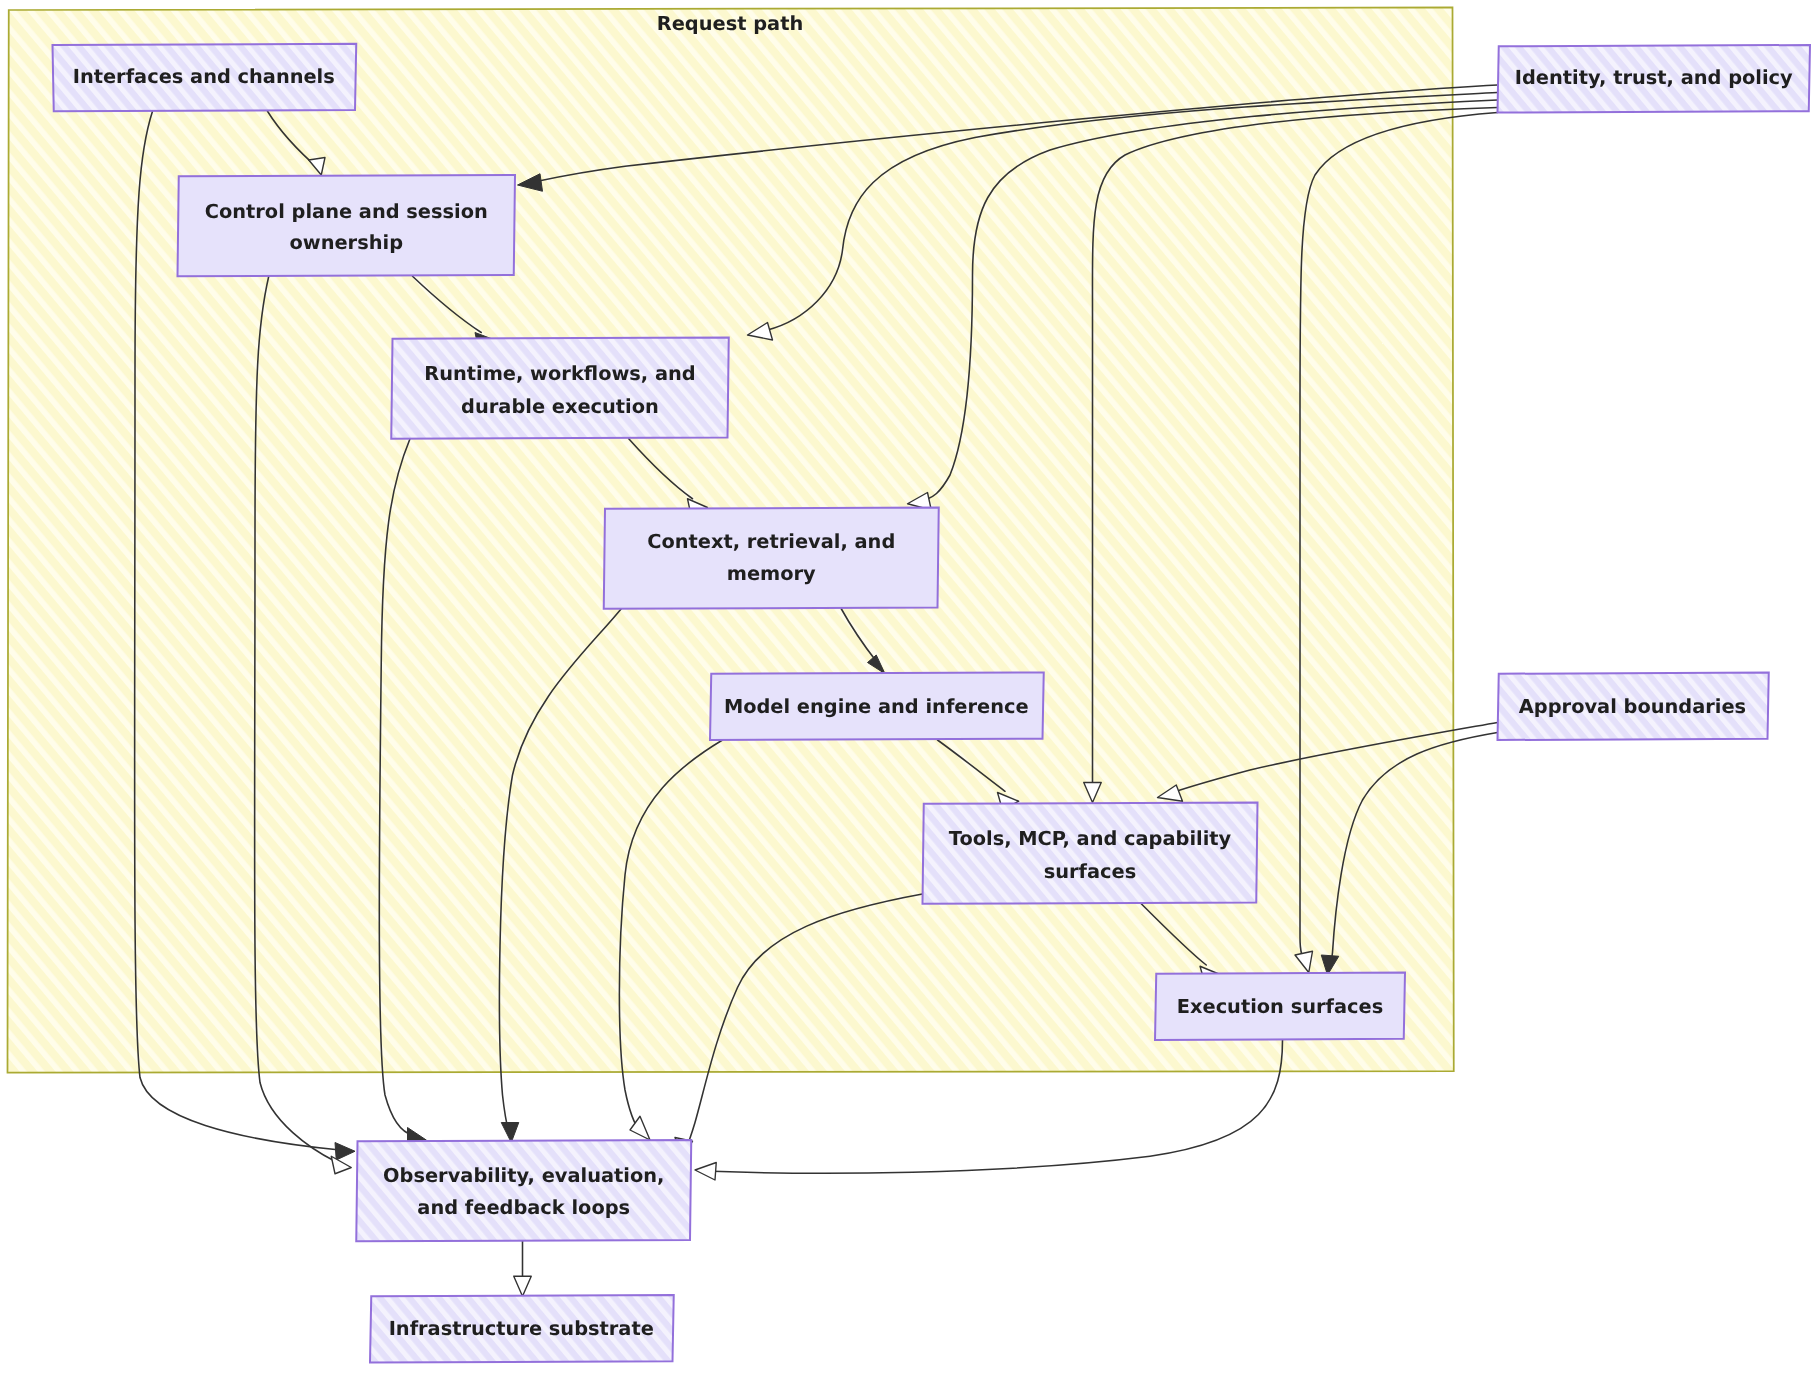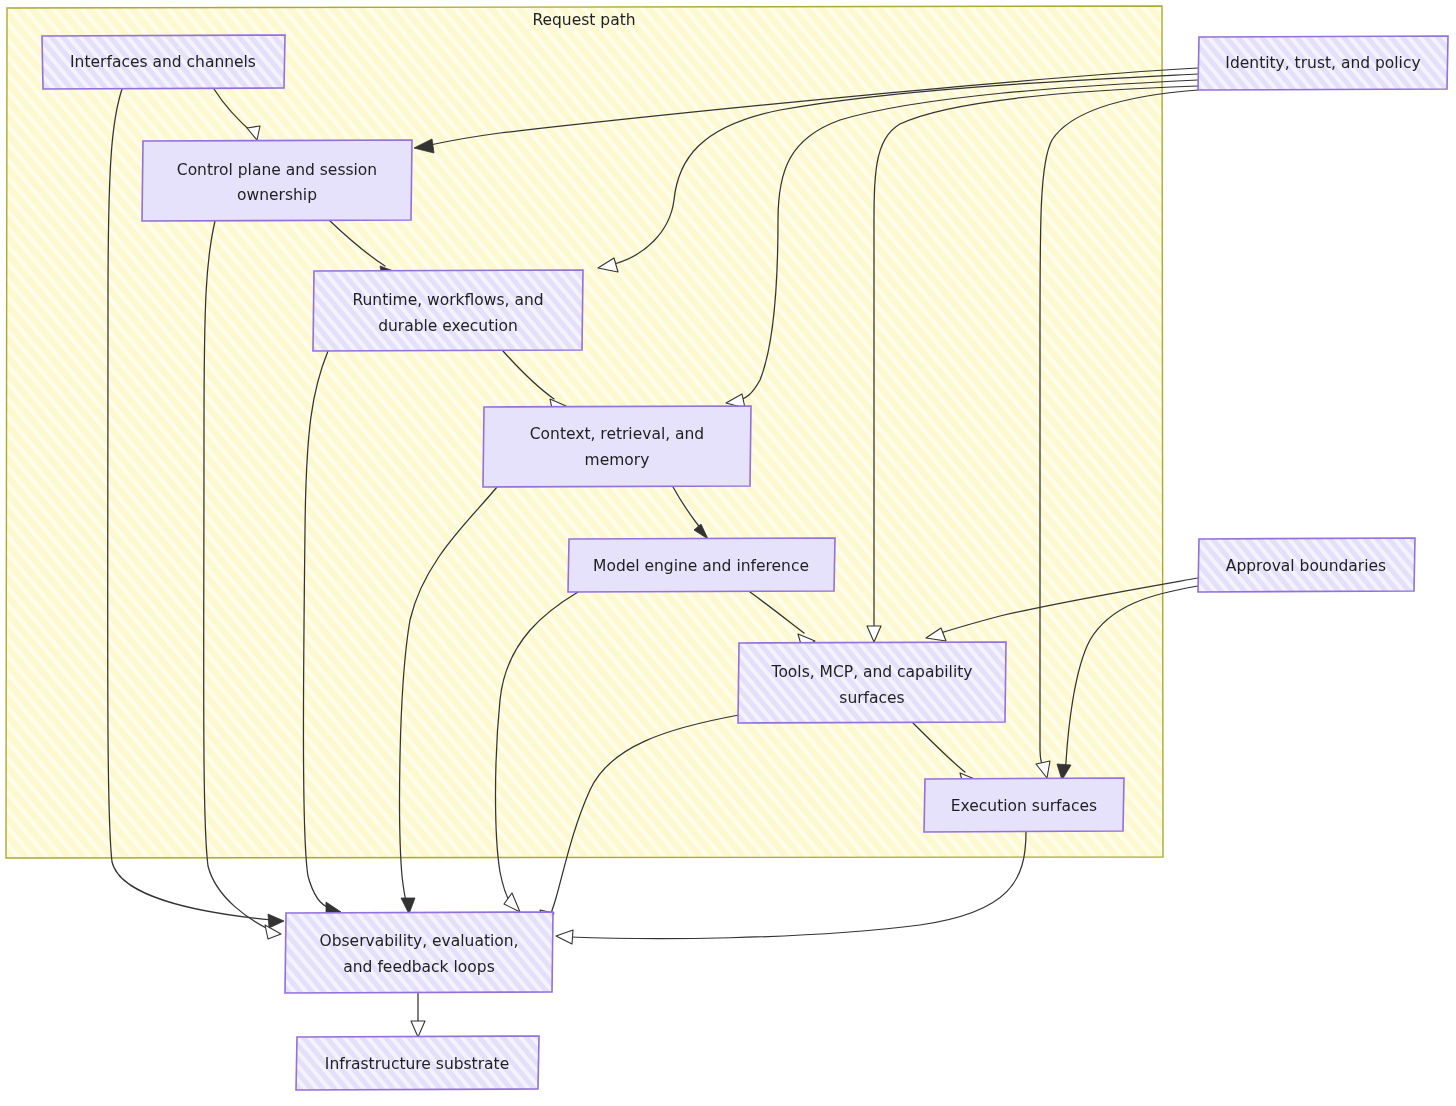--- a/index.html
+++ b/index.html
@@ -11,20 +11,21 @@
   body {
     width: 1456px;
     height: 1106px;
     font-family: "DejaVu Sans", sans-serif;
     overflow: hidden;
   }
   #diagram-root {
     position: relative;
     width: 1456px;
     height: 806px;
+    font-weight: bold;
   }
   svg#diagram-svg {
     position: absolute;
     left: 0;
     top: 0;
     width: 1456px;
     height: 1106px;
     display: block;
   }
   .node-label {

